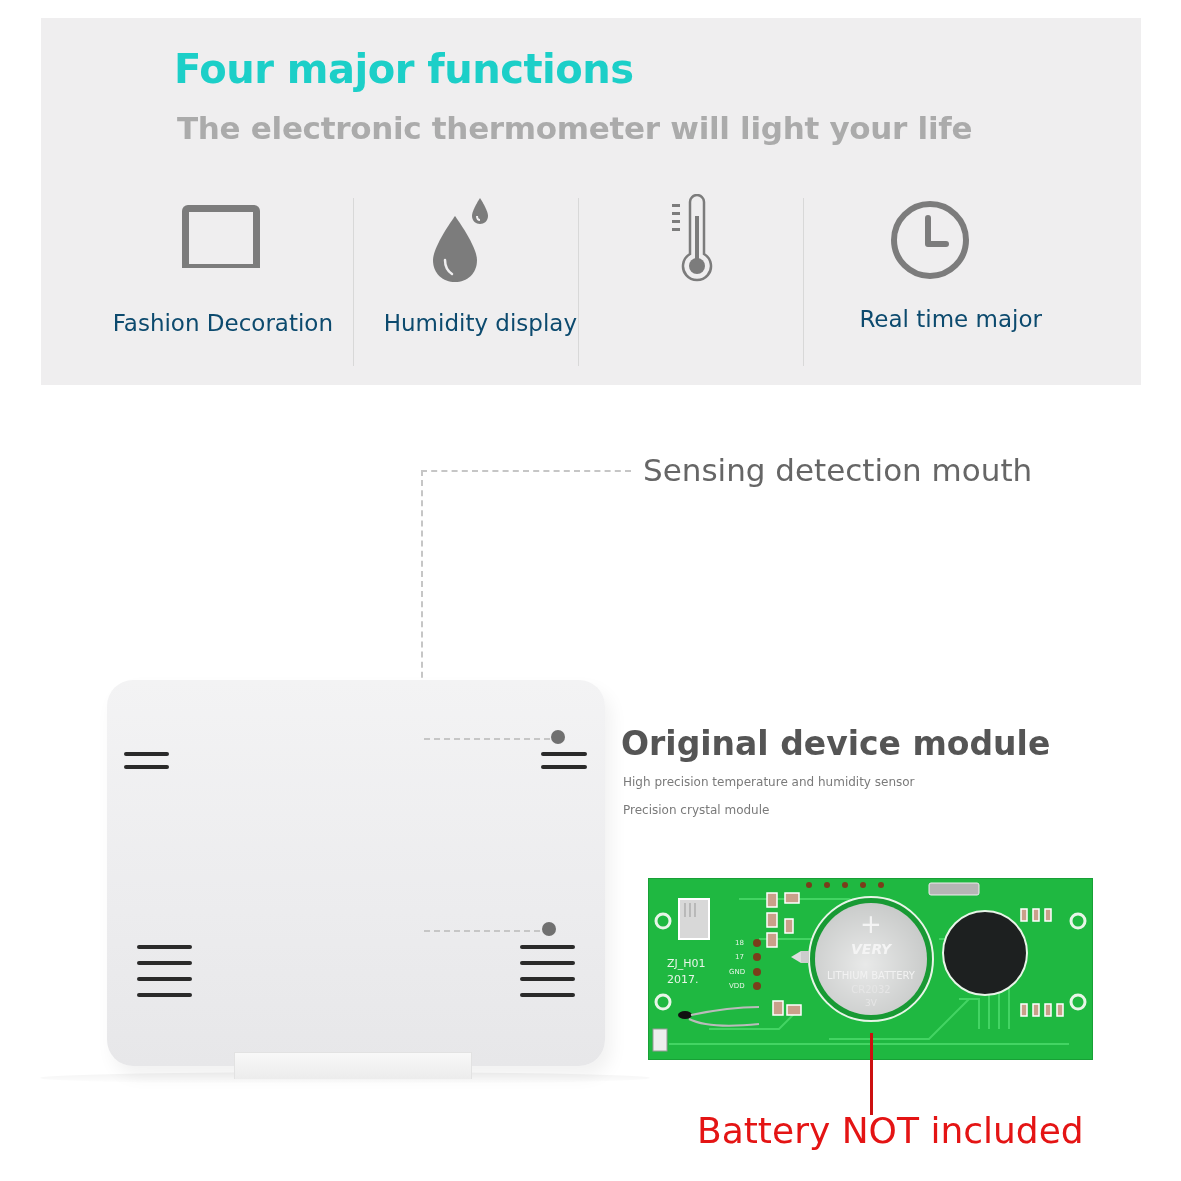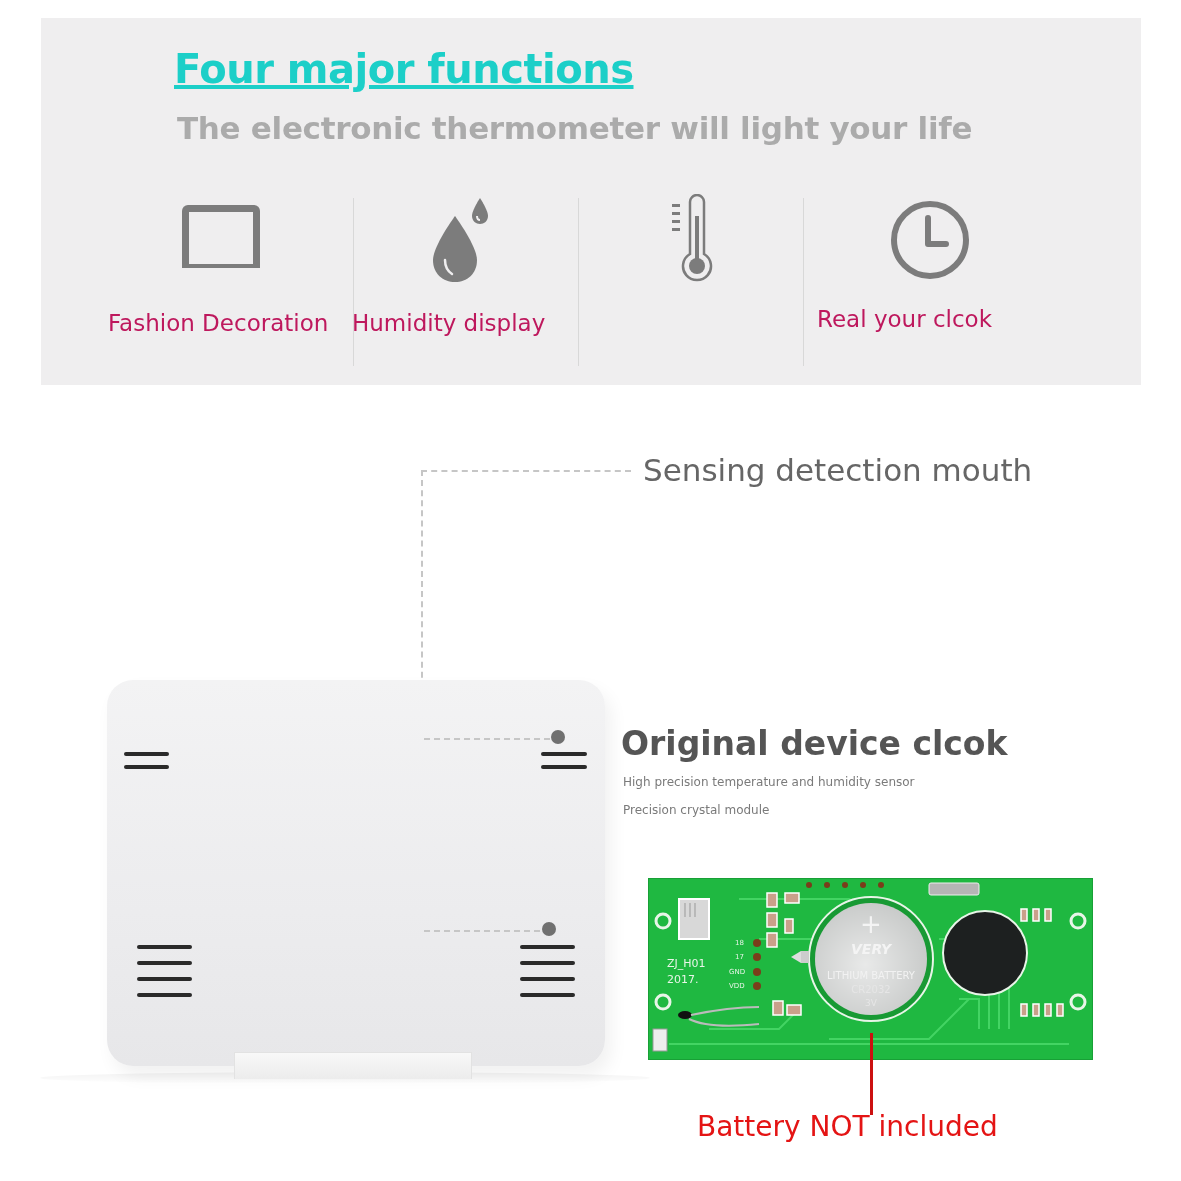--- a/index.html
+++ b/index.html
@@ -2,28 +2,28 @@
 <html><head>
 <meta charset="utf-8">
 <style>
   html, body { margin:0; padding:0; }
   body { width:1181px; height:1181px; background:#ffffff; position:relative; overflow:hidden;
          font-family:"DejaVu Sans", "Liberation Sans", sans-serif; }
 
   
   .panel { position:absolute; left:41px; top:18px; width:1100px; height:367px; background:#efeeef; }
   .panel-title { position:absolute; left:133px; top:28px; font-size:40px; font-weight:bold;
-                 color:#1ccfc8; letter-spacing:-0.5px; white-space:nowrap;text-decoration:underline; }
+                 color:#1ccfc8; letter-spacing:-0.5px; white-space:nowrap; }
   .panel-sub { position:absolute; left:136px; top:92px; font-size:31px; font-weight:bold;
                color:#ababab; letter-spacing:-0.3px; white-space:nowrap;text-align:right; }
 
   .feature { position:absolute; top:170px; width:225px; height:190px; }
   .feature .icon { position:absolute; left:50%; transform:translateX(-50%); top:0; }
-  .feature .label { position:absolute; left:0; right:0; top:122px; text-align:left;
-                    font-size:23px; color:#be185d; white-space:nowrap; }
+  .feature .label { position:absolute; left:0; right:0; top:122px; text-align:right;
+                    font-size:23px; color:#0c4a6e; white-space:nowrap; }
   .divider { position:absolute; top:180px; width:1px; height:168px; background:#d8d8d8; }
 
   
   .sense-label { position:absolute; left:643px; top:452px; font-size:31px; color:#666;
                  white-space:nowrap;text-align:center; }
   .dash-h { position:absolute; height:0; border-top:2px dashed #c6c6c6; }
   .dash-v { position:absolute; width:0; border-left:2px dashed #c6c6c6; }
 
   
   .device { position:absolute; left:107px; top:680px; width:498px; height:386px;
@@ -38,21 +38,21 @@
   .sensor-dot { position:absolute; width:14px; height:14px; border-radius:50%; background:#707070; }
 
   
   .module-title { position:absolute; left:621px; top:724px; font-size:33px; font-weight:bold;
                   color:#555; white-space:nowrap; }
   .module-line { position:absolute; left:623px; font-size:12px; color:#7a7a7a; white-space:nowrap; }
 
   
   .pcb { position:absolute; left:648px; top:878px; width:443px; height:180px; background:#1fb841;
          border:1px solid #18a036; }
-  .battery-note { position:absolute; left:697px; top:1110px; font-size:28px; color:#e41414;
+  .battery-note { position:absolute; left:697px; top:1110px; font-size:36px; color:#e41414;
                   white-space:nowrap; }
   .red-line { position:absolute; left:870px; top:1033px; width:3px; height:82px; background:#cc1010; }
 </style>
 </head>
 <body>
 
 <div class="panel">
   <div class="panel-title">Four major functions</div>
   <div class="panel-sub">The  electronic thermometer will light your life</div>
 
@@ -96,21 +96,21 @@
   </div>
   <div class="divider" style="left:762px;"></div>
 
   <div class="feature" style="left:776px;">
     <div class="icon" style="top:10px;">
       <svg width="84" height="84" viewBox="0 0 84 84">
         <circle cx="42" cy="42" r="36" fill="none" stroke="#7c7c7c" stroke-width="6"></circle>
         <path d="M40 20 L40 46 L58 46" fill="none" stroke="#7c7c7c" stroke-width="6" stroke-linecap="round" stroke-linejoin="round"></path>
       </svg>
     </div>
-    <div class="label" style="top:118px;">Real your clcok</div>
+    <div class="label" style="top:118px;">Real time major</div>
   </div>
 </div>
 
 <div class="dash-h" style="left:421px; top:470px; width:210px;"></div>
 <div class="dash-v" style="left:421px; top:470px; height:460px;"></div>
 <div class="sense-label">Sensing detection mouth</div>
 
 <div class="floor-shadow"></div>
 <div class="device"></div>
 <div class="stand"></div>
@@ -129,21 +129,21 @@
 <div class="vent" style="left:520px; top:945px; width:55px;"></div>
 <div class="vent" style="left:520px; top:961px; width:55px;"></div>
 <div class="vent" style="left:520px; top:977px; width:55px;"></div>
 <div class="vent" style="left:520px; top:993px; width:55px;"></div>
 
 <div class="dash-h" style="left:424px; top:738px; width:126px;"></div>
 <div class="dash-h" style="left:424px; top:930px; width:116px;"></div>
 <div class="sensor-dot" style="left:551px; top:730px;"></div>
 <div class="sensor-dot" style="left:542px; top:922px;"></div>
 
-<div class="module-title">Original device clcok</div>
+<div class="module-title">Original device module</div>
 <div class="module-line" style="top:775px;">High precision temperature and humidity sensor</div>
 <div class="module-line" style="top:803px;">Precision crystal module</div>
 
 <div class="pcb">
   <svg width="443" height="180" viewBox="0 0 443 180" style="position:absolute; left:0; top:0;">
 
     <g stroke="#43d463" stroke-width="2" fill="none">
       <path d="M90 20 L200 20 L240 40"></path>
       <path d="M110 60 L200 60"></path>
       <path d="M60 150 L130 150 L150 130"></path>

